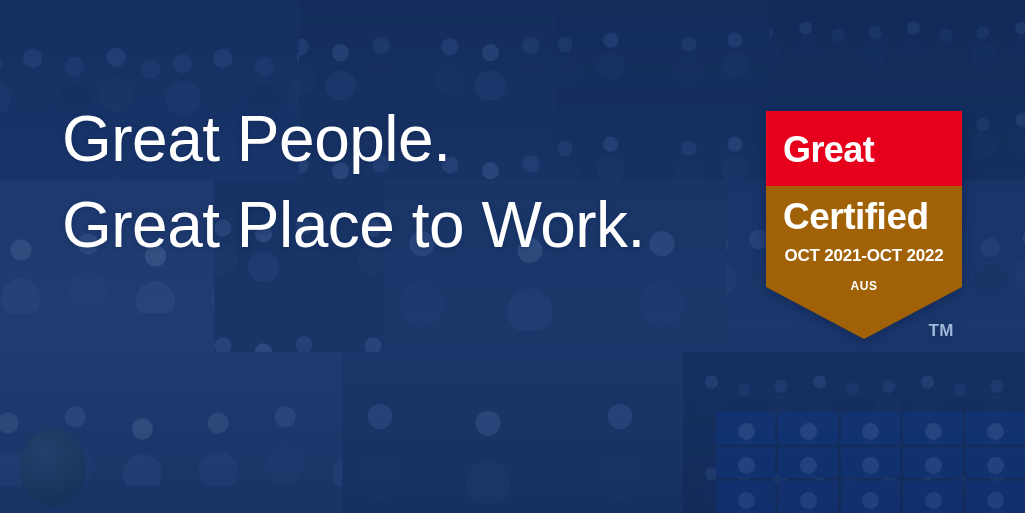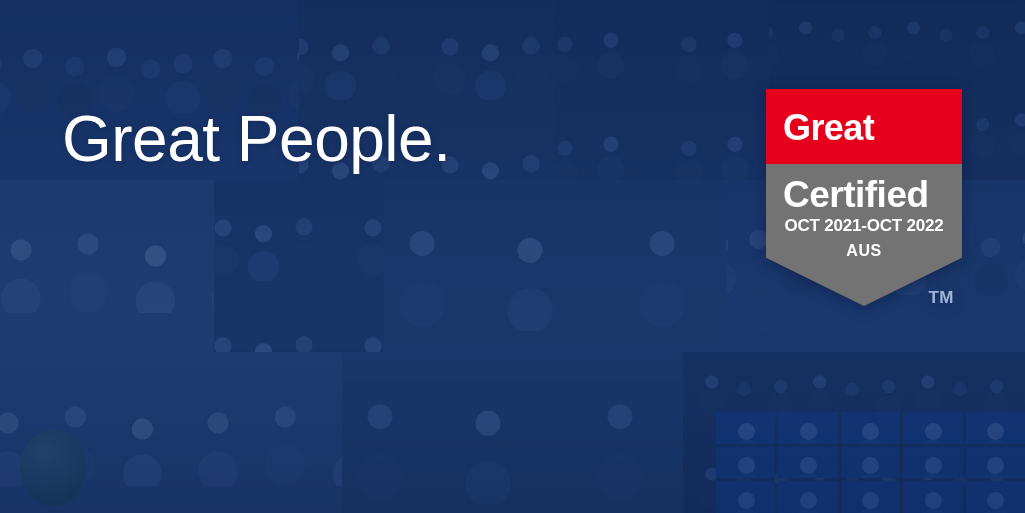--- a/index.html
+++ b/index.html
@@ -199,21 +199,21 @@
     font-weight: 500;
     letter-spacing: -0.5px;
     white-space: nowrap;
     text-shadow: 0 1px 5px rgba(8, 32, 80, .35);
   }
 
   
   .badge {
     position: absolute;
     left: 766px;
-    top: 89px;
+    top: 111px;
     width: 196px;
     z-index: 9;
     filter: drop-shadow(0 2px 7px rgba(4, 22, 60, .45));
   }
   .badge-top {
     background: #e6001c;
     padding: 16px 17px 14px 17px;
   }
   .badge-top .bline {
     color: #ffffff;
@@ -222,47 +222,48 @@
     font-weight: 700;
     letter-spacing: -0.6px;
   }
   .reg {
     font-size: 14px;
     font-weight: 400;
     vertical-align: 10%;
     letter-spacing: 0;
   }
   .badge-bottom {
-    background: #737373;
+    background: #a16207;
     padding: 10px 10px 0 10px;
     clip-path: polygon(0 0, 100% 0, 100% 66%, 50% 100%, 0 66%);
     padding-bottom: 46px;
     text-align: center;
   }
   .certified {
     color: #ffffff;
     font-size: 37px;
     line-height: 42px;
     font-weight: 700;
     letter-spacing: -0.5px;
     text-align: left;
     padding-left: 7px;
   }
   .dates {
     color: #ffffff;
     font-size: 17px;
     font-weight: 700;
     letter-spacing: -0.2px;
+    margin-top: 8px;
   }
   .region {
     color: #ffffff;
-    font-size: 16px;
+    font-size: 12px;
     font-weight: 700;
     letter-spacing: .5px;
-    margin-top: 6px;
+    margin-top: 13px;
   }
   .tm {
     position: absolute;
     right: 8px;
     bottom: -2px;
     color: #9fb6d8;
     font-size: 17px;
     font-weight: 700;
     letter-spacing: .5px;
     z-index: 10;
@@ -358,20 +359,21 @@
     <div class="vcell">
         <i></i>
       </div>
   </div>
 
   <div class="wash"></div>
   <div class="wash2"></div>
 
   <div class="headline">
     <div class="line">Great People.</div>
+    <div class="line">Great Place to Work.</div>
   </div>
 
   <div class="badge">
     <div class="badge-top">
       <div class="bline">Great</div>
     </div>
     <div class="badge-bottom">
       <div class="certified">Certified</div>
       <div class="dates">OCT 2021-OCT 2022</div>
       <div class="region">AUS</div>

